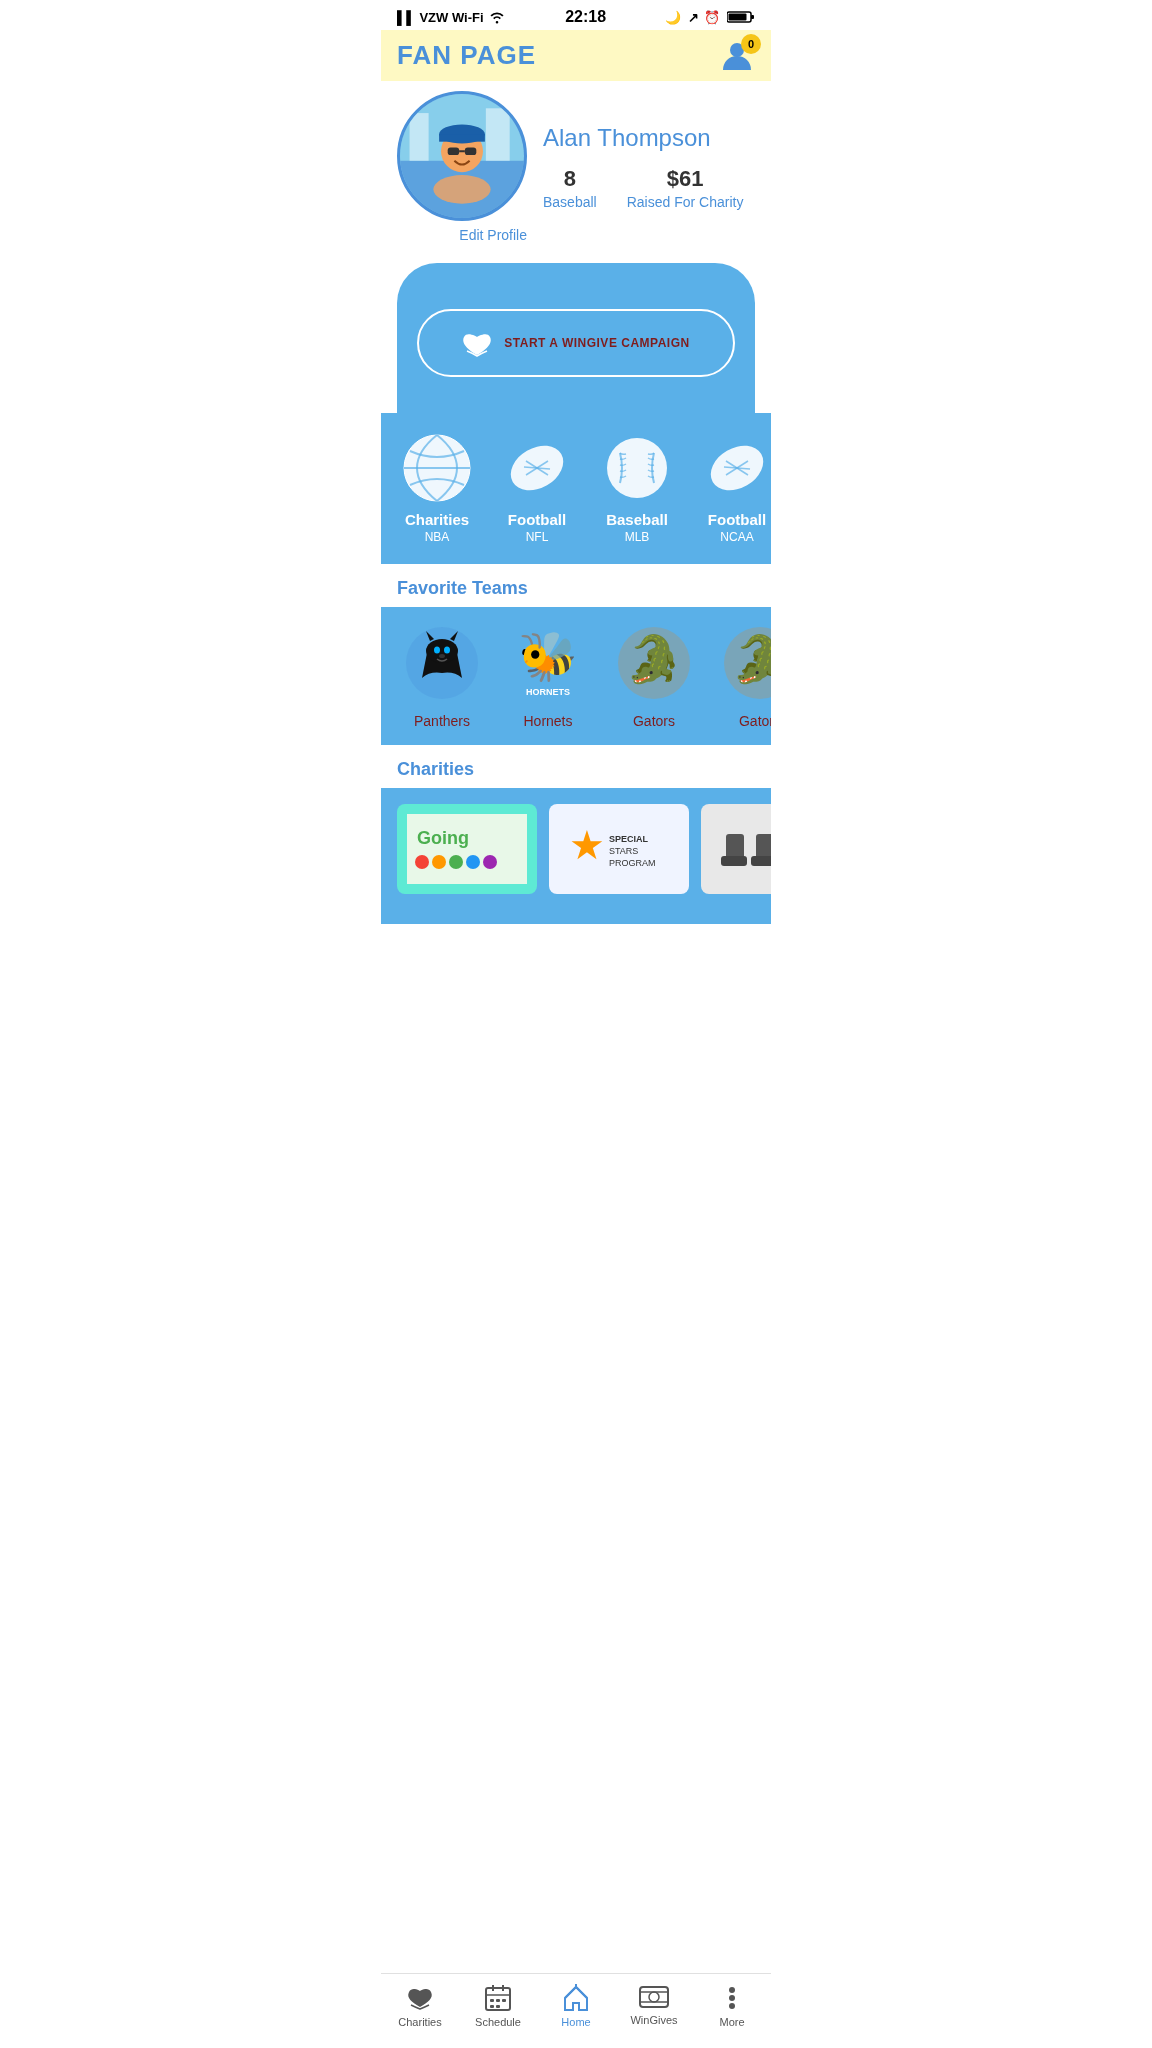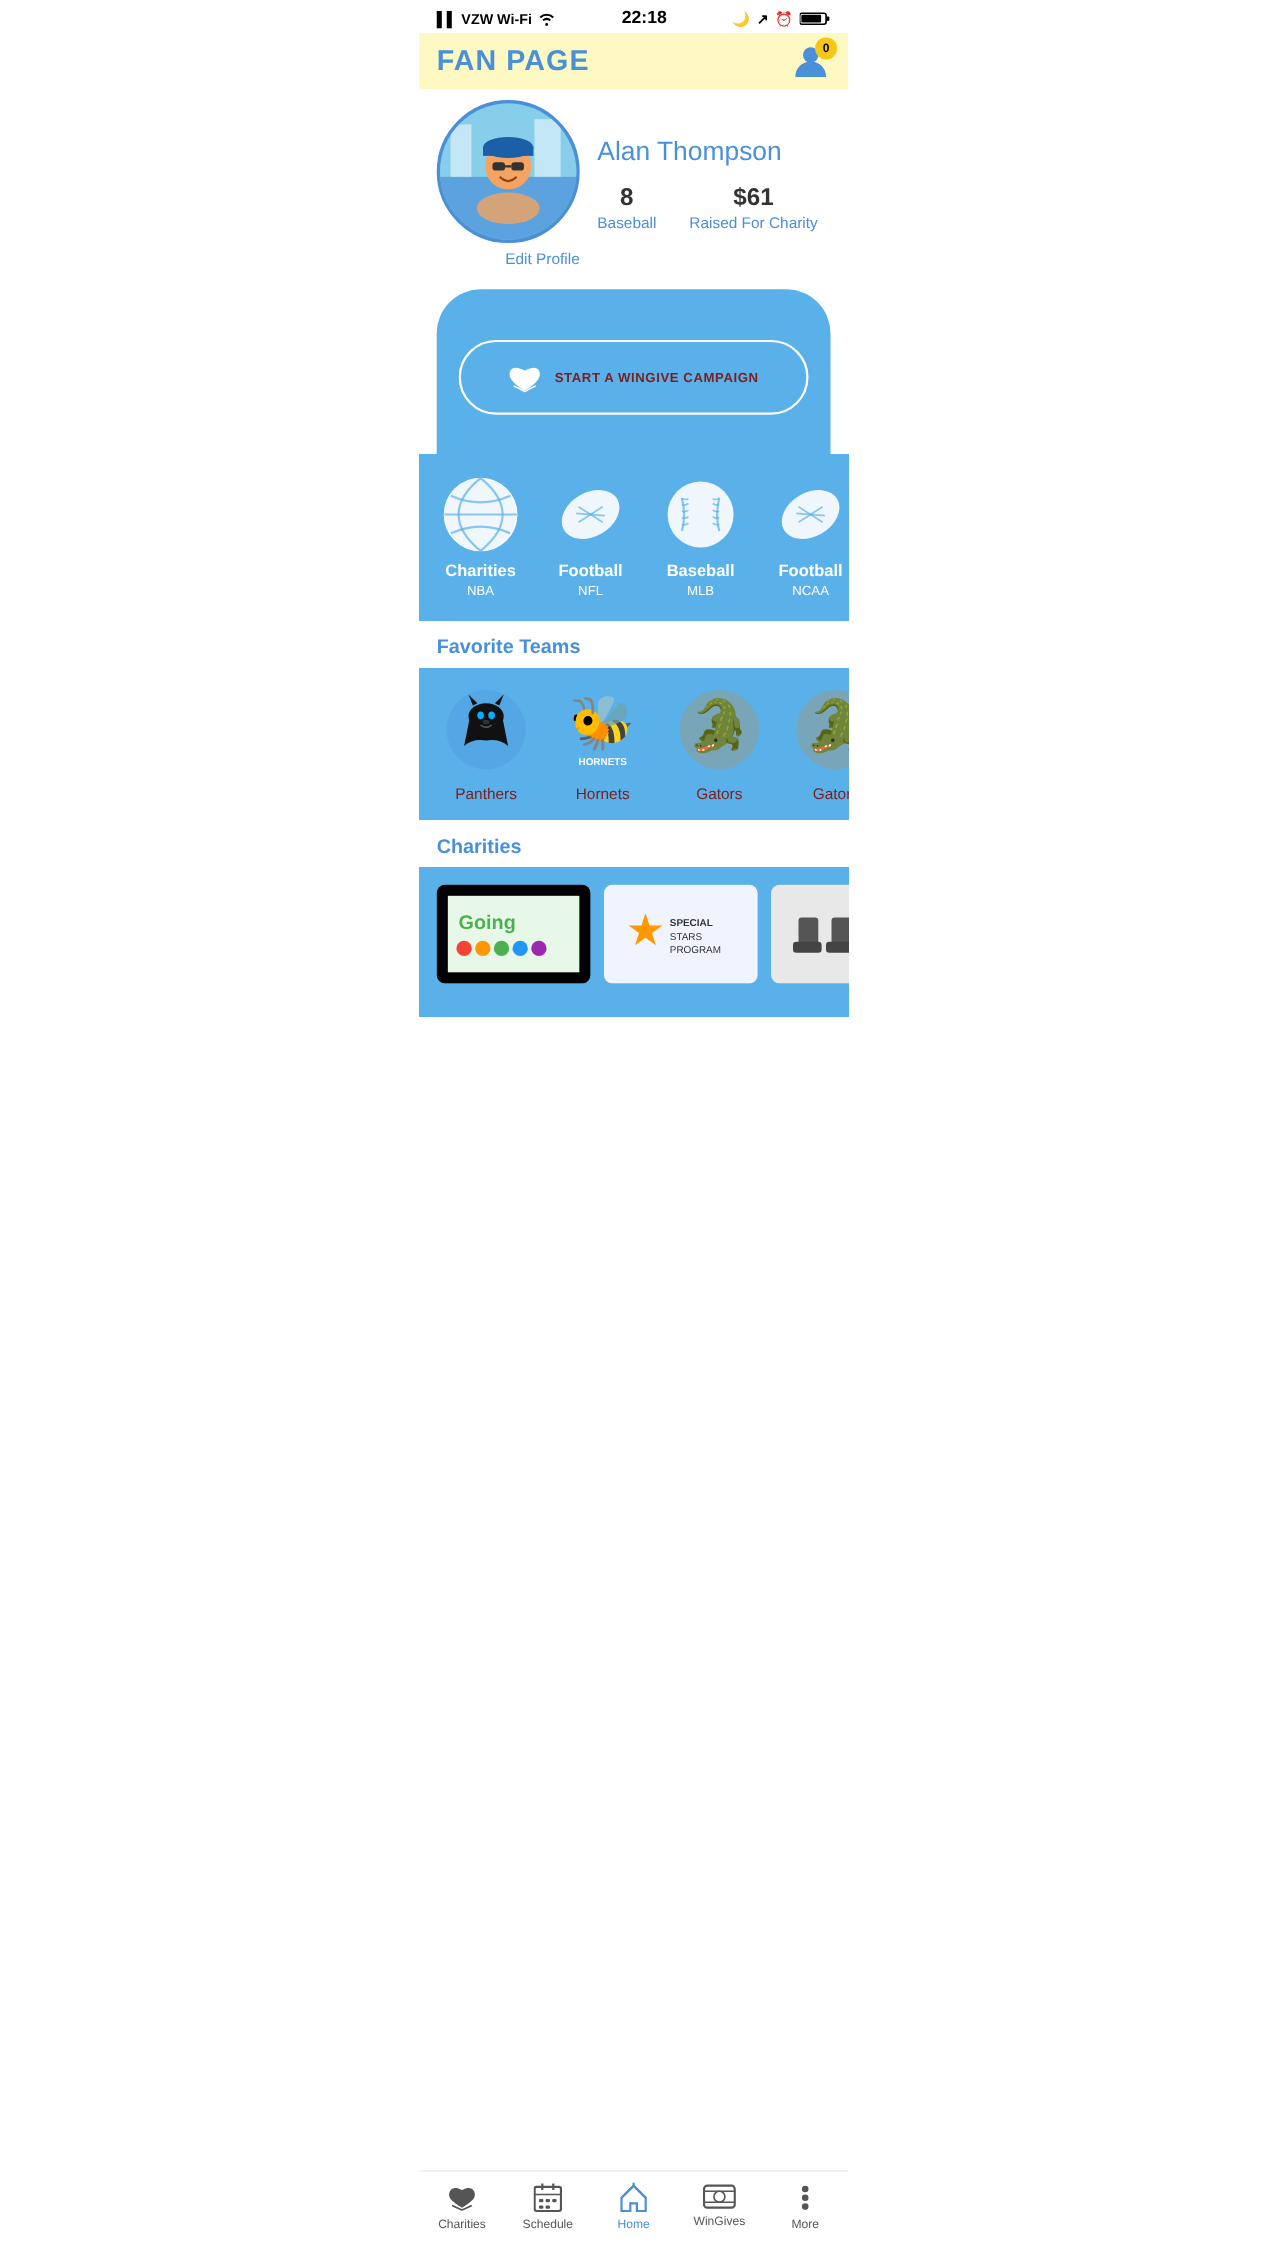--- a/index.html
+++ b/index.html
@@ -546,21 +546,21 @@
     </div>
 
   </div>
 
   <div class="section-header">
     <div class="section-title">Charities</div>
   </div>
   <div class="charities-scroll-container">
 
     <div class="charity-card">
-      <div class="charity-placeholder" style="background: #000000;">
+      <div class="charity-placeholder" style="background: #5eead4;">
         <svg width="120" height="70" viewBox="0 0 120 70">
           <rect width="120" height="70" fill="#e8f8e8"></rect>
           <text x="10" y="30" font-size="18" fill="#4caf50" font-weight="700">Going</text>
 
           <circle cx="15" cy="48" r="7" fill="#f44336"></circle>
           <circle cx="32" cy="48" r="7" fill="#ff9800"></circle>
           <circle cx="49" cy="48" r="7" fill="#4caf50"></circle>
           <circle cx="66" cy="48" r="7" fill="#2196f3"></circle>
           <circle cx="83" cy="48" r="7" fill="#9c27b0"></circle>
         </svg>

